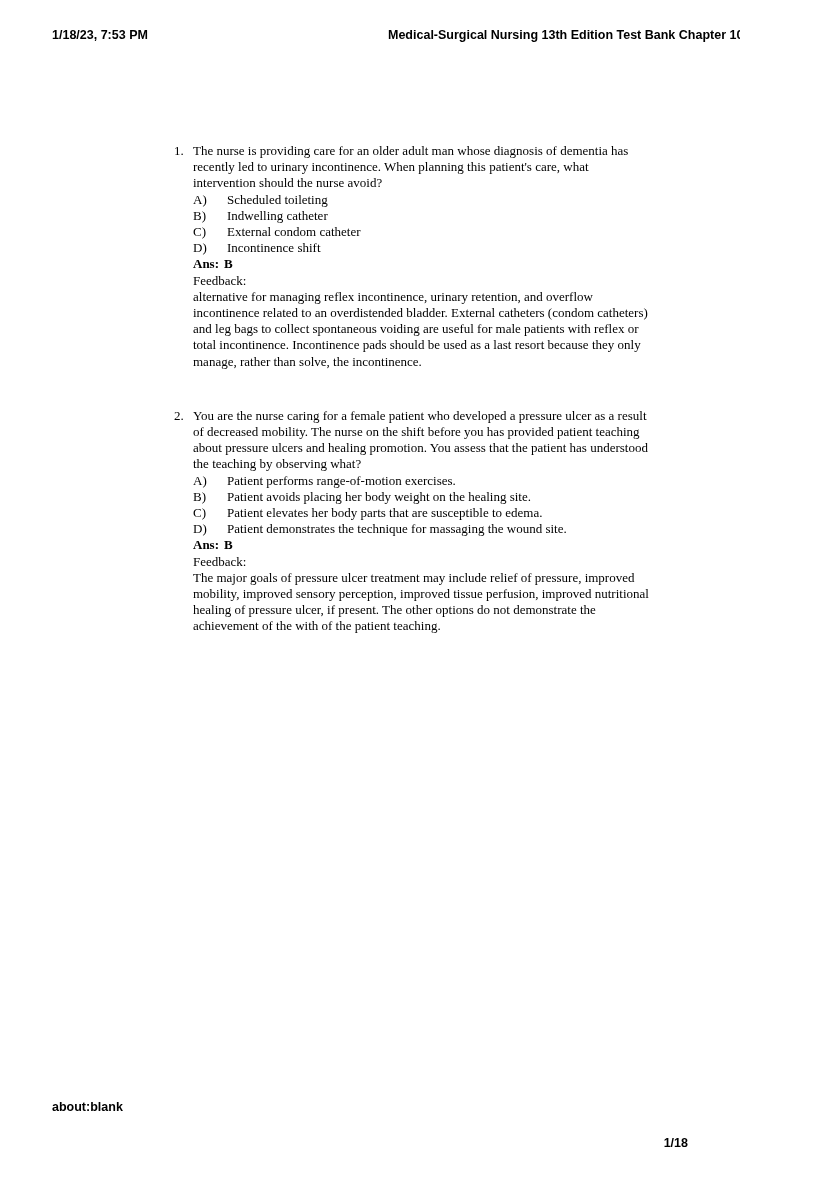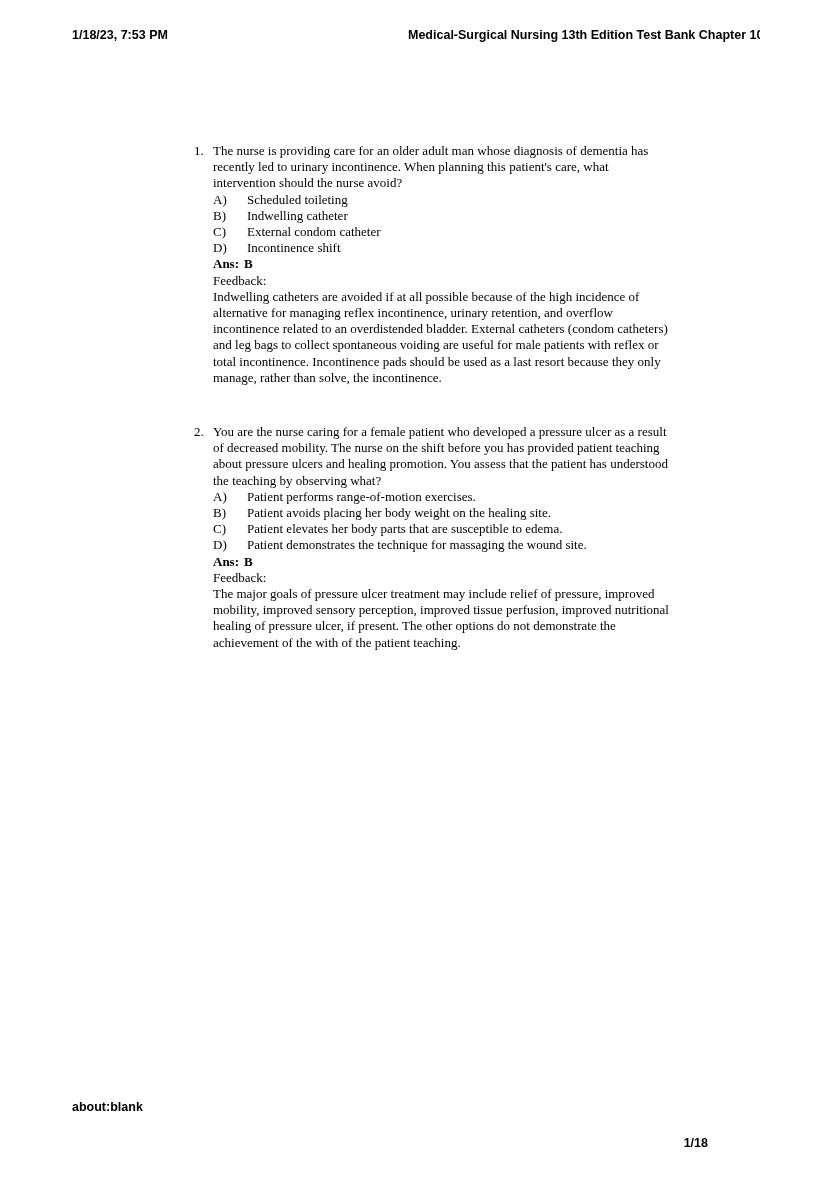--- a/index.html
+++ b/index.html
@@ -11,21 +11,20 @@
     font-family: "Liberation Serif", serif;
     color: #000000;
   }
   .page {
     position: absolute;
     left: 0; top: 0;
     width: 740px;
     height: 1190px;
     background: #ffffff;
     overflow: hidden;
-    margin-left: 20px;
   }
   
   .print-header-date {
     position: absolute;
     left: 52px;
     top: 28px;
     font-family: "Liberation Sans", sans-serif;
     font-size: 12.5px;
     font-weight: 600;
     white-space: nowrap;
@@ -107,21 +106,20 @@
     <div class="q-body">
             <div class="q-line">The nurse is providing care for an older adult man whose diagnosis of dementia has</div>
             <div class="q-line">recently led to urinary incontinence. When planning this patient's care, what</div>
             <div class="q-line">intervention should the nurse avoid?</div>
             <div class="opt-row"><span class="opt-letter">A)</span><span class="opt-text">Scheduled toileting</span></div>
             <div class="opt-row"><span class="opt-letter">B)</span><span class="opt-text">Indwelling catheter</span></div>
             <div class="opt-row"><span class="opt-letter">C)</span><span class="opt-text">External condom catheter</span></div>
             <div class="opt-row"><span class="opt-letter">D)</span><span class="opt-text">Incontinence shift</span></div>
             <div class="ans-row"><span class="ans-label">Ans:</span><span class="ans-value">B</span></div>
             <div class="q-line">Feedback:</div>
-            <div class="q-line">Indwelling catheters are avoided if at all possible because of the high incidence of</div>
             <div class="q-line">alternative for managing reflex incontinence, urinary retention, and overflow</div>
             <div class="q-line">incontinence related to an overdistended bladder. External catheters (condom catheters)</div>
             <div class="q-line">and leg bags to collect spontaneous voiding are useful for male patients with reflex or</div>
             <div class="q-line">total incontinence. Incontinence pads should be used as a last resort because they only</div>
             <div class="q-line">manage, rather than solve, the incontinence.</div>
           </div>
   </div>
 
   <div class="question">
     <div class="q-num">2.</div>

